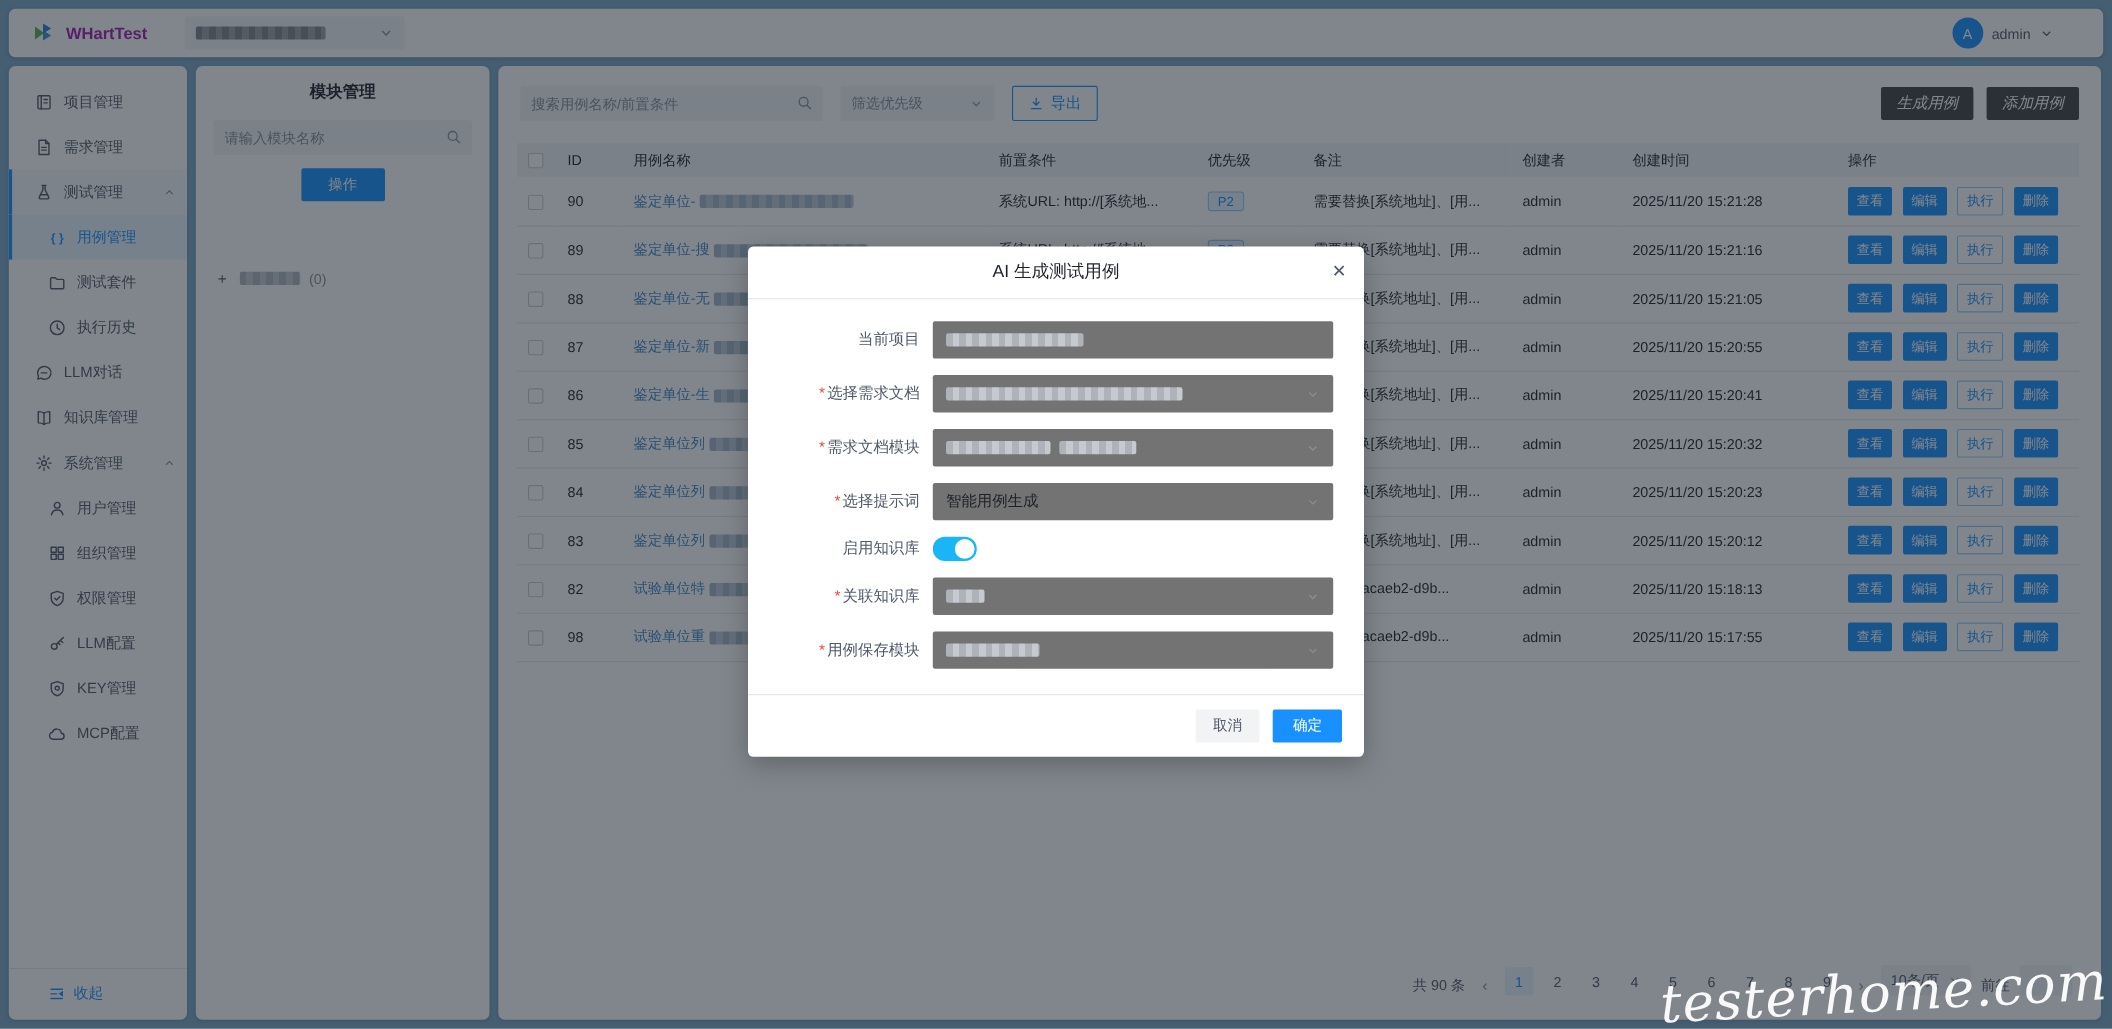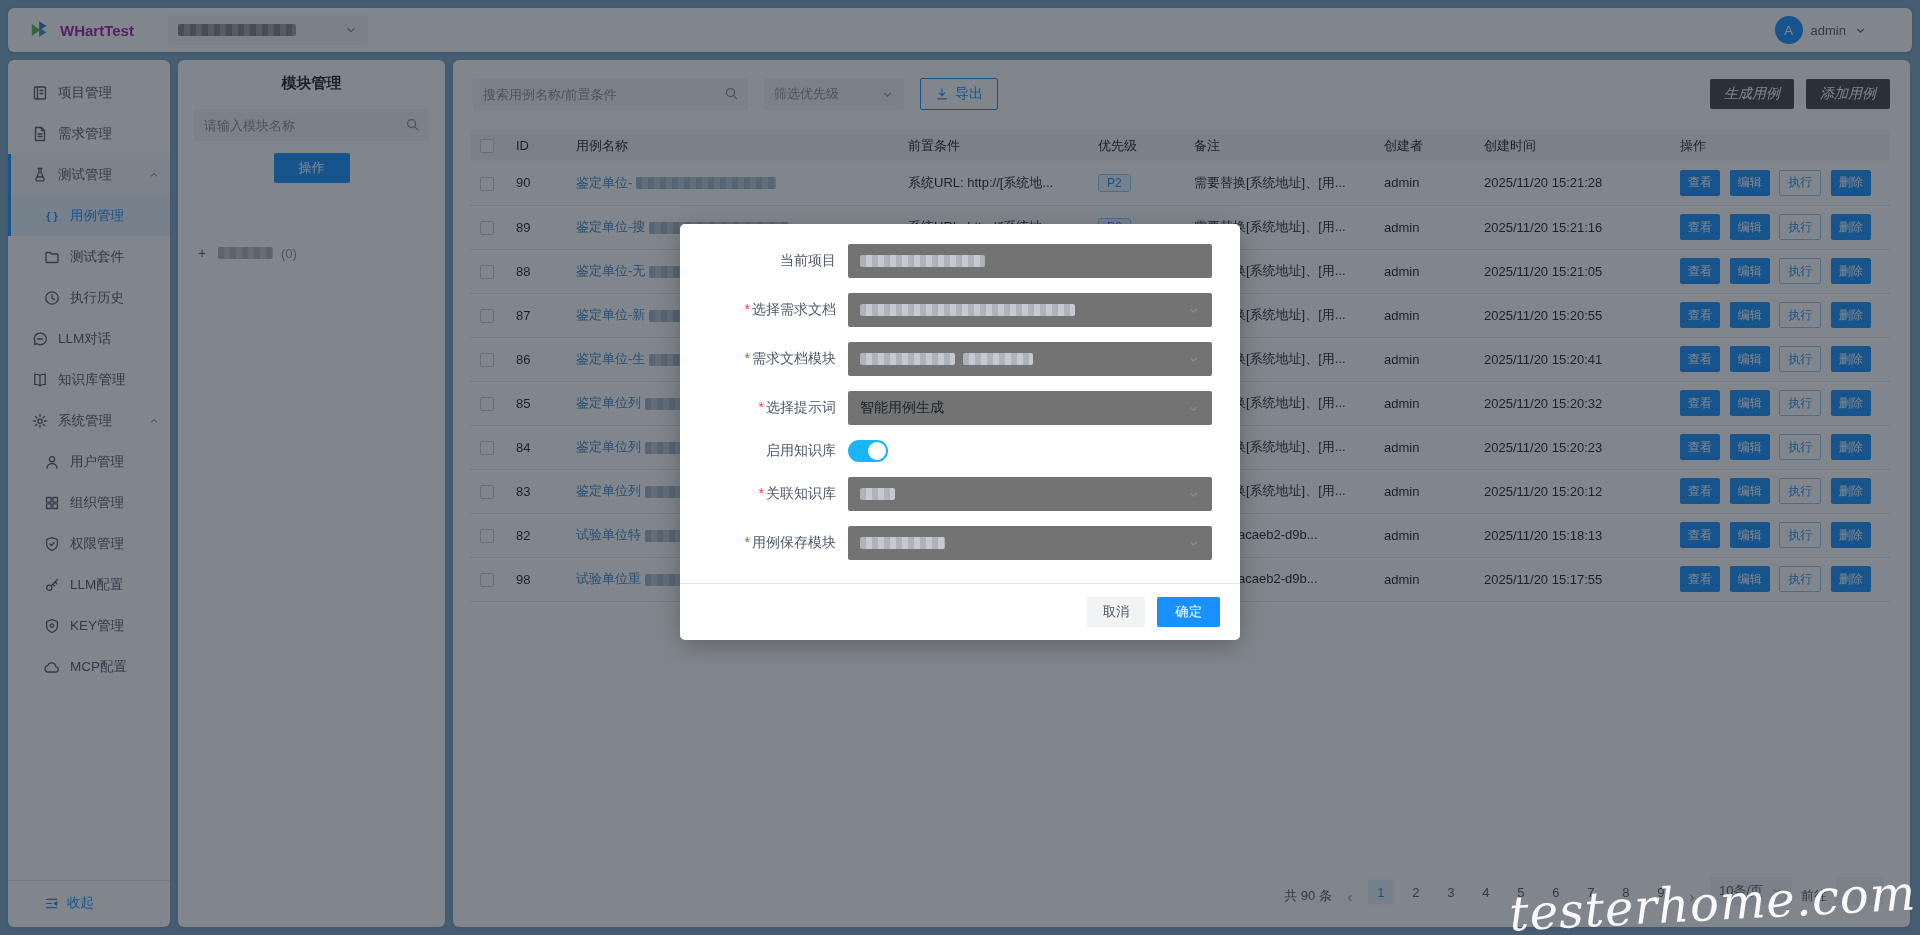--- a/index.html
+++ b/index.html
@@ -631,20 +631,24 @@
       </span>
     </span>
     <span>前往</span>
     <span class="goto-input"></span>
   </div>
 </div>
 
 <div class="overlay"></div>
 
 <div class="modal">
+  <div class="modal-head">
+    <span>AI 生成测试用例</span>
+    <button class="modal-close">✕</button>
+  </div>
   <div class="modal-body">
     <div class="f-row">
       <span class="f-label">当前项目</span>
       <div class="ctl disabled">
         <span class="rd" style="width:125px"></span>
       </div>
     </div>
     <div class="f-row">
       <span class="f-label"><span class="star">*</span><span>选择需求文档</span></span>
       <div class="ctl">

